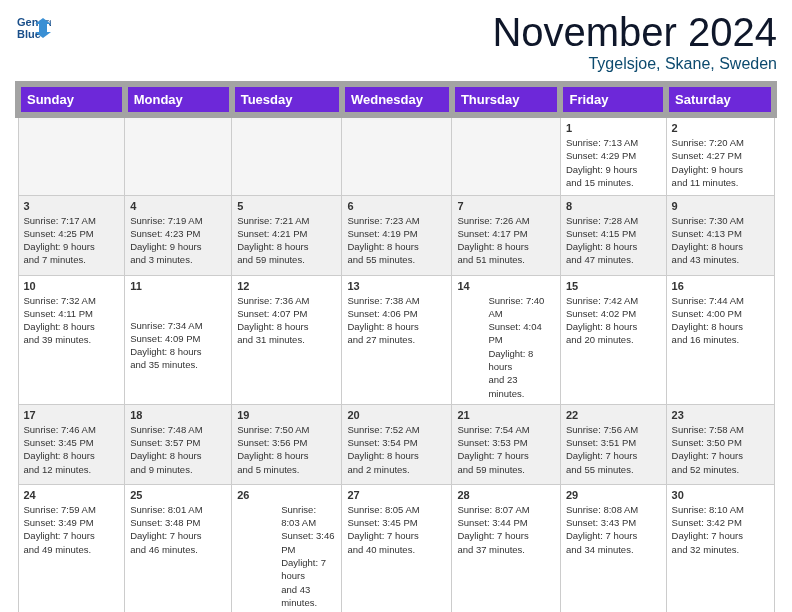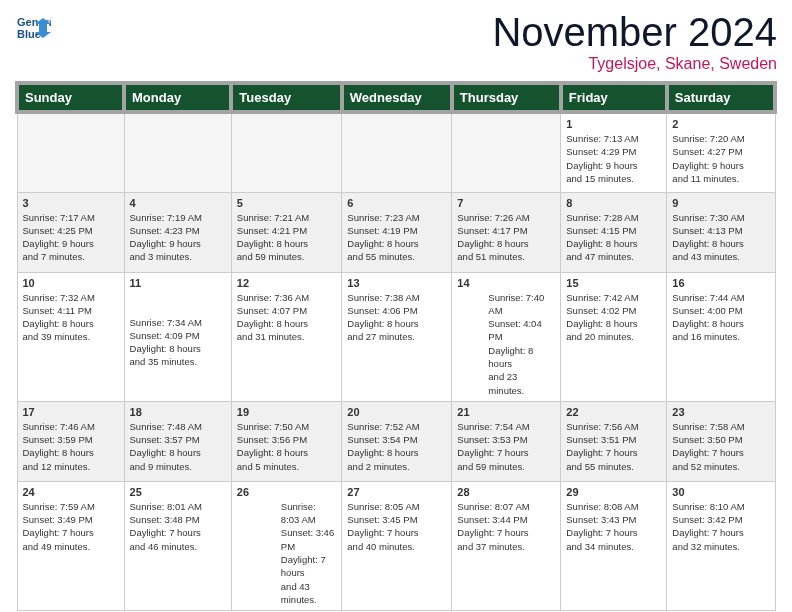--- a/index.html
+++ b/index.html
@@ -7,32 +7,32 @@
     
     .container { width: 792px; padding: 10px 15px; }
     
     .header { display: flex; justify-content: space-between; align-items: flex-start; margin-bottom: 8px; }
     
     .logo { display: flex; align-items: center; }
     .logo-icon { width: 36px; height: 36px; margin-right: 4px; }
     
     .title-section { text-align: right; }
     .month-title { font-size: 40px; color: #0f172a; font-weight: normal; }
-    .location { font-size: 16px; color: #be185d; }
+    .location { font-size: 16px; color: #0c4a6e; }
     
     .calendar { width: 100%; border-collapse: collapse; }
     
     .calendar th {
-      background: #14532d;
+      background: #6d28d9;
       color: white;
       text-align: left;
       padding: 5px 6px;
       font-size: 13px;
       font-weight: bold;
-      border: 4px solid #a3a3a3;
+      border: 6px solid #a3a3a3;
     }
     
     .calendar td {
       border: 1px solid #ccc;
       vertical-align: top;
       padding: 4px 5px;
       font-size: 10px;
       color: #333;
       background: #fff;
       width: 113px;
@@ -211,21 +211,21 @@
             <div class="day-info" style="white-space: pre-line;">Sunrise: 7:44 AM
 Sunset: 4:00 PM
 Daylight: 8 hours
 and 16 minutes.</div>
           </td>
         </tr>
         <tr>
           <td class="shaded">
             <span class="day-num">17</span>
             <div class="day-info" style="white-space: pre-line;">Sunrise: 7:46 AM
-Sunset: 3:59 PM
+Sunset: 3:45 PM
 Daylight: 8 hours
 and 12 minutes.</div>
           </td>
           <td class="shaded">
             <span class="day-num">18</span>
             <div class="day-info" style="white-space: pre-line;">Sunrise: 7:48 AM
 Sunset: 3:57 PM
 Daylight: 8 hours
 and 9 minutes.</div>
           </td>

